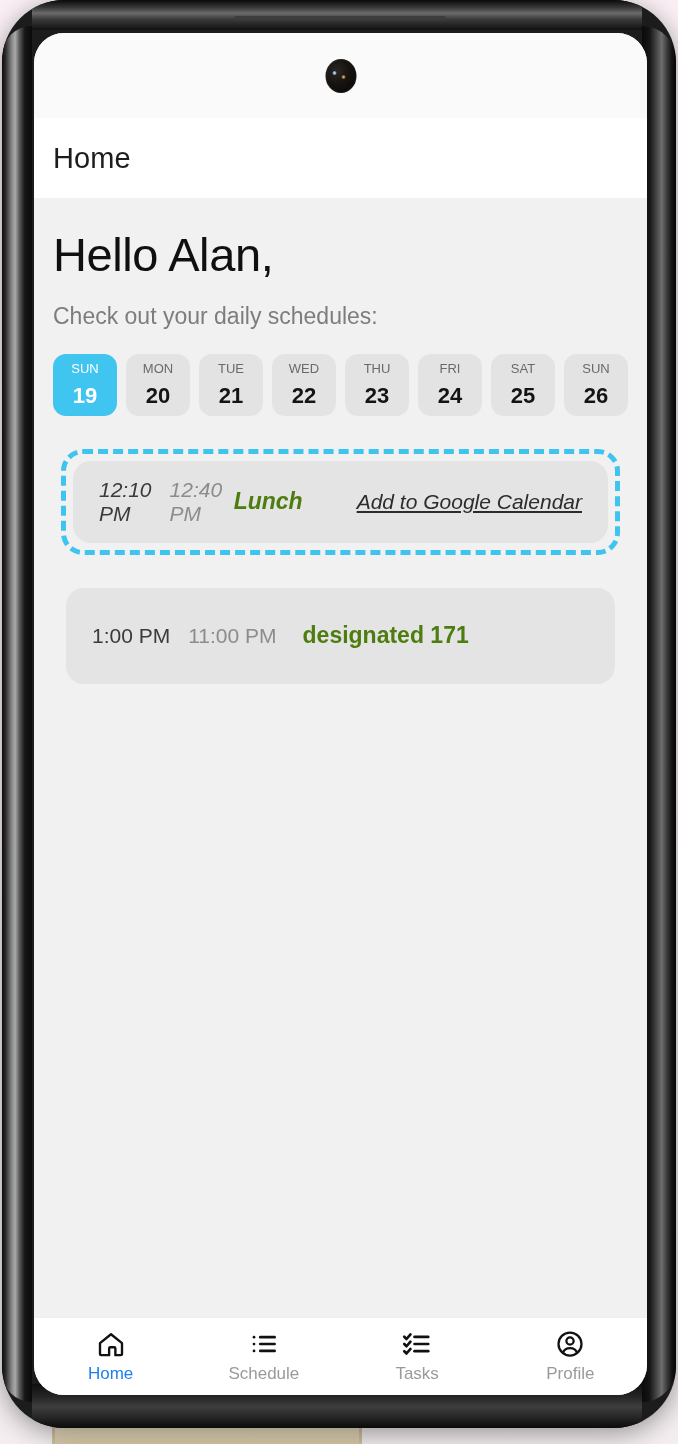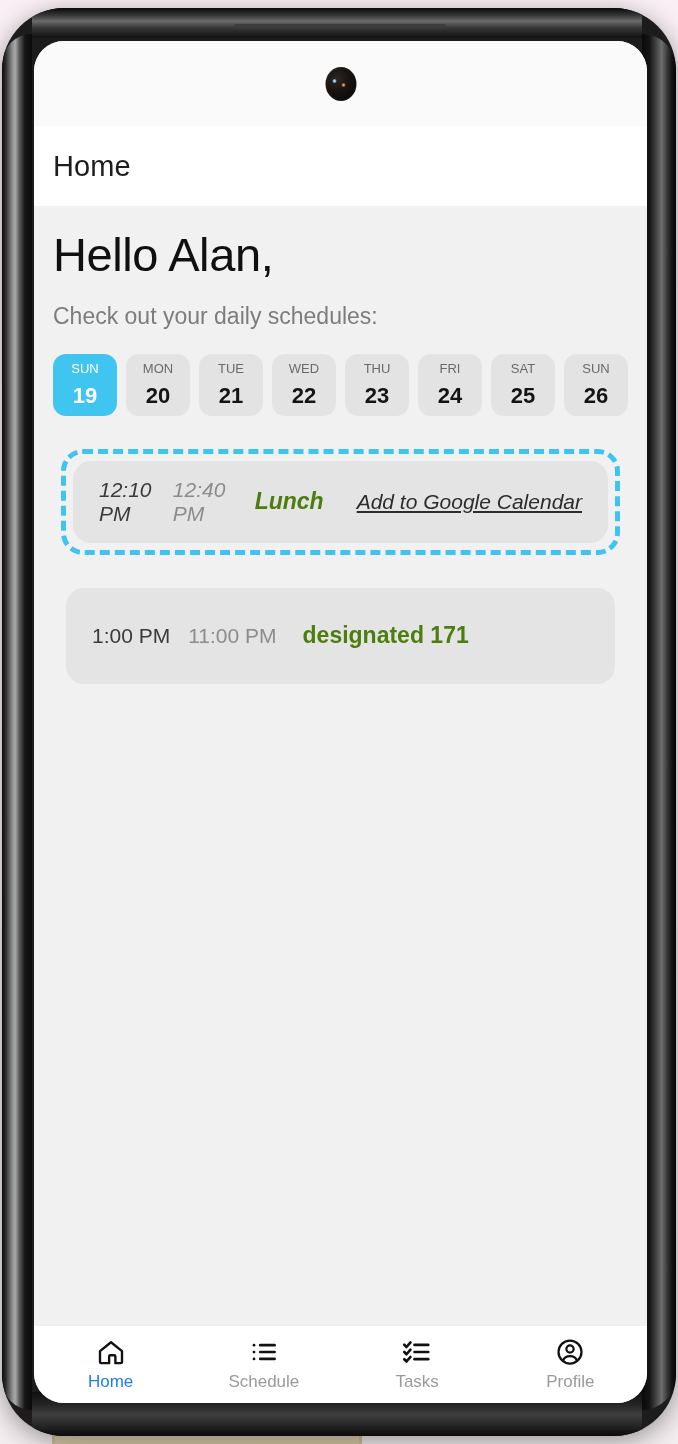--- a/index.html
+++ b/index.html
@@ -19,21 +19,21 @@
     position: absolute;
     left: 52px; bottom: 0; width: 310px; height: 34px;
     background: linear-gradient(180deg,#ded0b0 0%, #e8dcc0 60%, #d8c9a6 100%);
     border-left: 3px solid #cfc0a0;
     border-right: 3px solid #cfc0a0;
   }
 
   
   #phone {
     position: absolute;
-    left: 2px; top: 8px;
+    left: 2px; top: 0;
     width: 674px; height: 1428px;
     border-radius: 62px;
     background: #1c1c1c;
     box-shadow: 0 6px 26px rgba(0,0,0,.38);
     overflow: hidden;
   }
   #phone-edge-left {
     position: absolute; left: 0; top: 26px; bottom: 26px; width: 30px;
     border-radius: 60px 0 0 60px;
     background: linear-gradient(90deg,#0b0b0b 0%, #2b2b2b 12%, #8e8e8e 34%,
@@ -108,21 +108,21 @@
 
   
   #content {
     flex: 1 1 auto;
     background: #f1f1f1;
     padding: 0 19px;
     overflow: hidden;
     position: relative;
   }
   #greeting {
-    margin-top: 25px;
+    margin-top: 33px;
     font-size: 47px; font-weight: 400; color: #101010;
     letter-spacing: -.4px; line-height: 1.04;
   }
   #subtitle {
     margin-top: 23px;
     font-size: 23px; color: #7d7d7d; font-weight: 400;
   }
 
   
   #date-strip {
@@ -167,21 +167,21 @@
     gap: 26px;
   }
   .card-wrap.highlighted .card { margin: 7px; min-height: 82px; }
 
   .time-col { display: flex; flex-direction: row; gap: 18px; min-width: 93px; }
   .time-start { font-size: 21px; color: #3a3a3a; font-weight: 400; line-height: 1.16; }
   .time-end   { font-size: 21px; color: #8c8c8c; font-weight: 400; line-height: 1.16; }
   .card-title { font-size: 23px; font-weight: 700; color: #4d7c0f; white-space: nowrap; }
   .card-action {
     font-size: 21px; color: #2c2c2c; text-decoration: underline;
-    white-space: nowrap; cursor: pointer; margin-left: 7px;
+    white-space: nowrap; cursor: pointer; margin-left: 28px;
   }
   .card.italic .time-start,
   .card.italic .time-end,
   .card.italic .card-title,
   .card.italic .card-action { font-style: italic; }
 
   
   #bottom-nav {
     flex: 0 0 78px; height: 78px;
     background: #ffffff;

